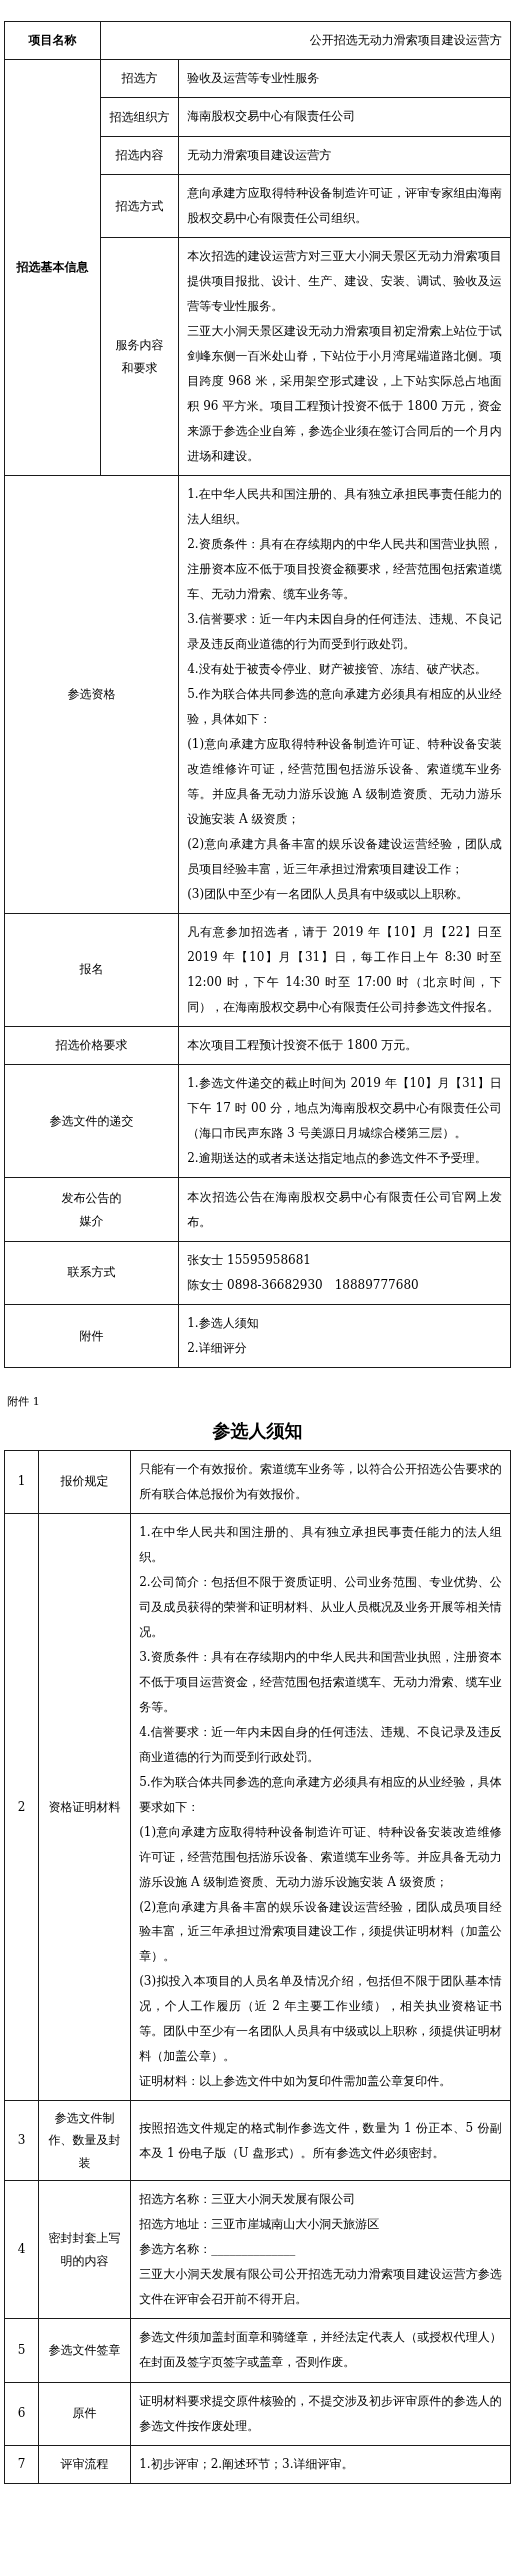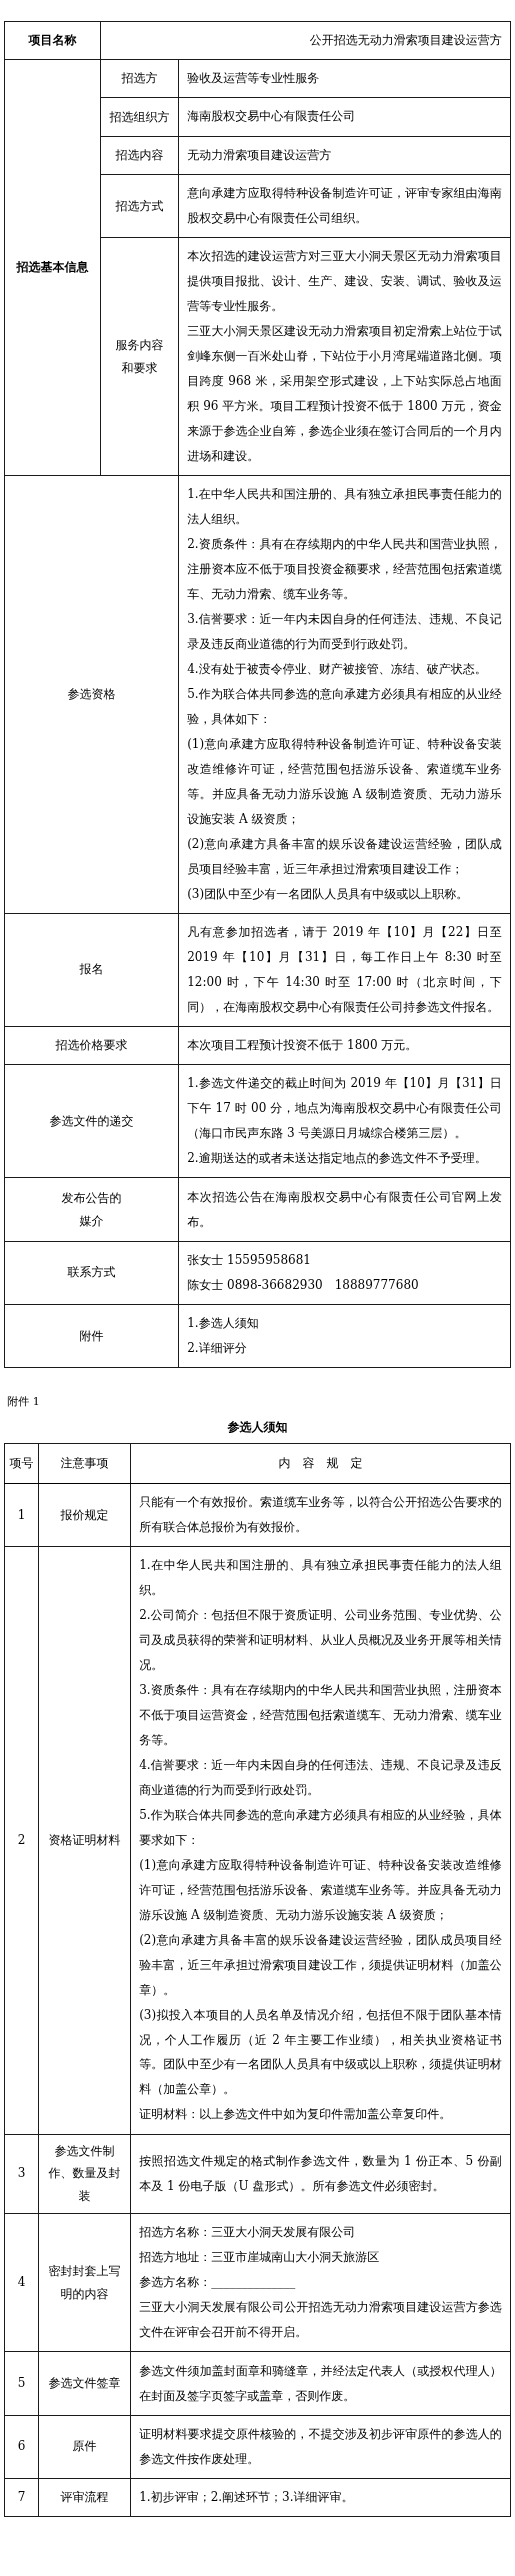--- a/index.html
+++ b/index.html
@@ -9,21 +9,21 @@
   table{border-collapse:collapse;width:507px;margin:0 auto;table-layout:fixed;}
   td{border:0.5px solid #1a1a1a;vertical-align:middle;font-size:12px;box-sizing:border-box;}
   .t1,.t2,.t3{border:1px solid #be185d;}
   .lbl{text-align:center;white-space:pre-line;line-height:1.9;padding:5.2px 2.1px;}
   .val{text-align:justify;white-space:pre-line;line-height:2.08;padding:6.2px 8.2px;}
   .val.center{text-align:right;margin-top:35px;}
   .bold{font-weight:bold;}
   tr.thick td{border-top:1px solid #000;}
   tr.head td{border-bottom:1px solid #000;padding:8.2px 2.1px;}
   .sec-tag{font-size:11px;margin:26px 0 9.3px 7.2px;}
-  .tbl-title{text-align:center;font-weight:bold;font-size:12px;margin:0 0 7.2px 0;}
+  .tbl-title{text-align:center;font-weight:bold;font-size:18px;margin:0 0 7.2px 0;}
 </style>
 </head>
 <body>
 
 <div class="page">
 
 
   <table class="t1">
     <colgroup>
         <col style="width:96px">
@@ -103,25 +103,20 @@
   <div class="sec-tag">附件 1</div>
   <div class="tbl-title">参选人须知</div>
 
   <table class="t2">
     <colgroup>
         <col style="width:34px">
         <col style="width:92px">
         <col>
       </colgroup>
     <tbody>
-        <tr class="head">
-      <td class="lbl">项号</td>
-      <td class="lbl">注意事项</td>
-      <td class="lbl">内　容　规　定</td>
-    </tr>
     <tr>
       <td class="lbl">1</td>
       <td class="lbl">报价规定</td>
       <td class="val">只能有一个有效报价。索道缆车业务等，以符合公开招选公告要求的所有联合体总报价为有效报价。</td>
     </tr>
     <tr>
       <td class="lbl">2</td>
       <td class="lbl">资格证明材料</td>
       <td class="val">1.在中华人民共和国注册的、具有独立承担民事责任能力的法人组织。
 2.公司简介：包括但不限于资质证明、公司业务范围、专业优势、公司及成员获得的荣誉和证明材料、从业人员概况及业务开展等相关情况。

